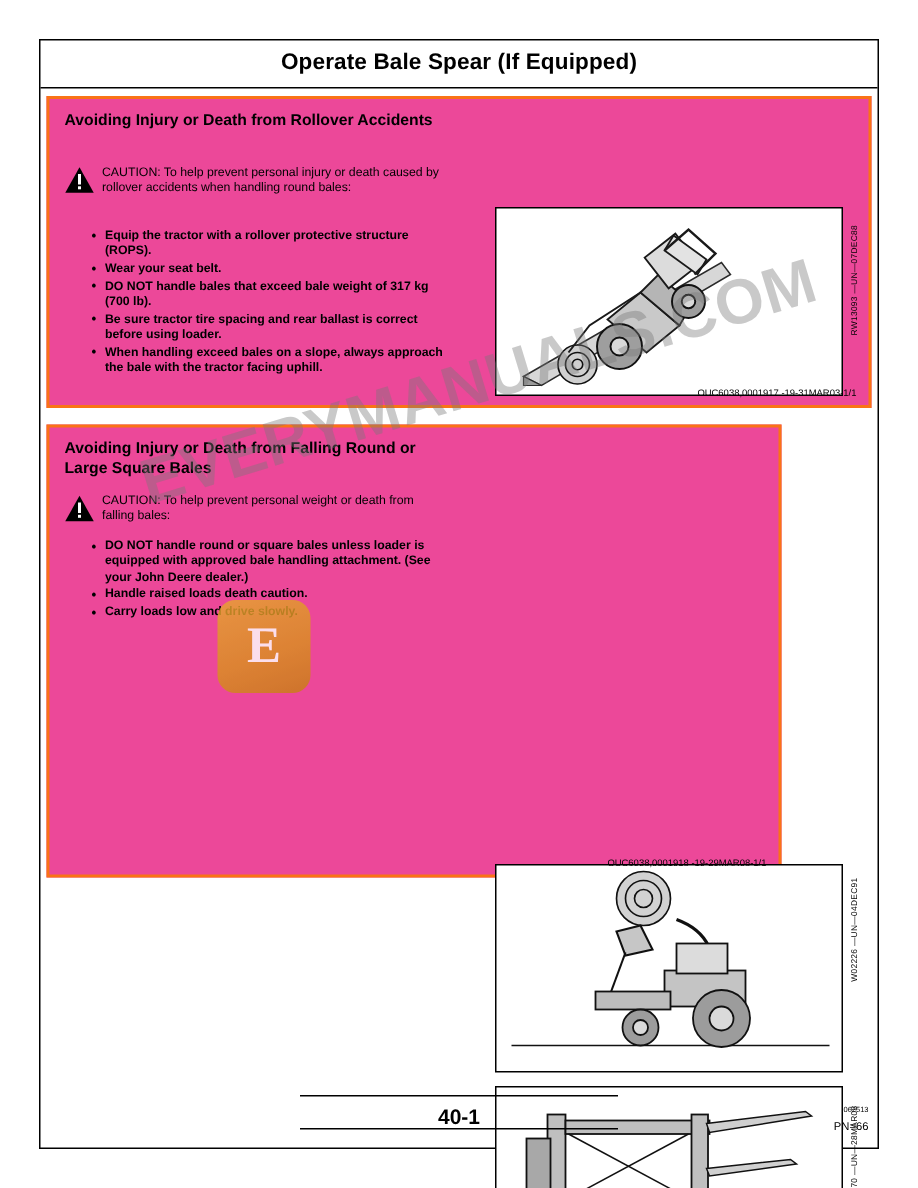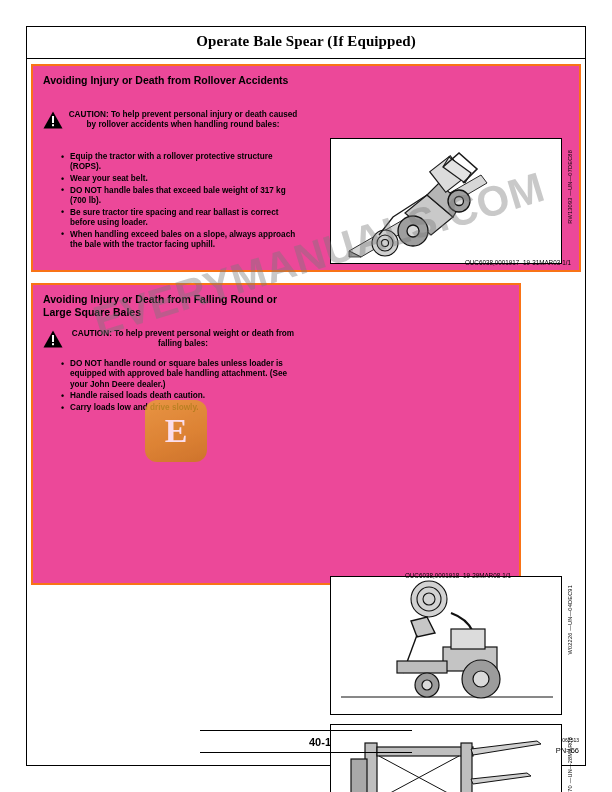--- a/index.html
+++ b/index.html
@@ -32,21 +32,20 @@
   }
   .page-title {
     position: absolute;
     left: 26px;
     top: 33px;
     width: 560px;
     text-align: center;
     font-size: 15px;
     font-weight: bold;
     letter-spacing: 0.1px;
-    font-family: Liberation Serif, serif;
   }
   .title-rule {
     position: absolute;
     left: 27px;
     top: 58px;
     width: 558px;
     height: 1px;
     background: #000;
   }
 
@@ -90,23 +89,22 @@
   }
   .warn-tri {
     width: 20px;
     height: 18px;
     flex: 0 0 20px;
     margin-right: 5px;
     margin-top: 1px;
   }
   .caution-text {
     font-size: 8.2px;
-    font-weight: bold;
+    font-weight: normal;
     line-height: 10.4px;
-    text-align: center;
   }
   .bullets {
     position: absolute;
     left: 28px;
     width: 240px;
     font-size: 8.2px;
     font-weight: bold;
     line-height: 10.4px;
   }
   .bullets .bullet {
@@ -172,25 +170,25 @@
   .pagenum-rule-top {
     position: absolute;
     left: 200px;
     top: 730px;
     width: 212px;
     height: 1px;
     background: #000;
   }
   .pagenum {
     position: absolute;
-    left: 214px;
+    left: 200px;
     top: 736px;
     width: 212px;
     text-align: center;
-    font-size: 11px;
+    font-size: 14px;
     font-weight: bold;
   }
   .pagenum-rule-bot {
     position: absolute;
     left: 200px;
     top: 752px;
     width: 212px;
     height: 1px;
     background: #000;
   }

